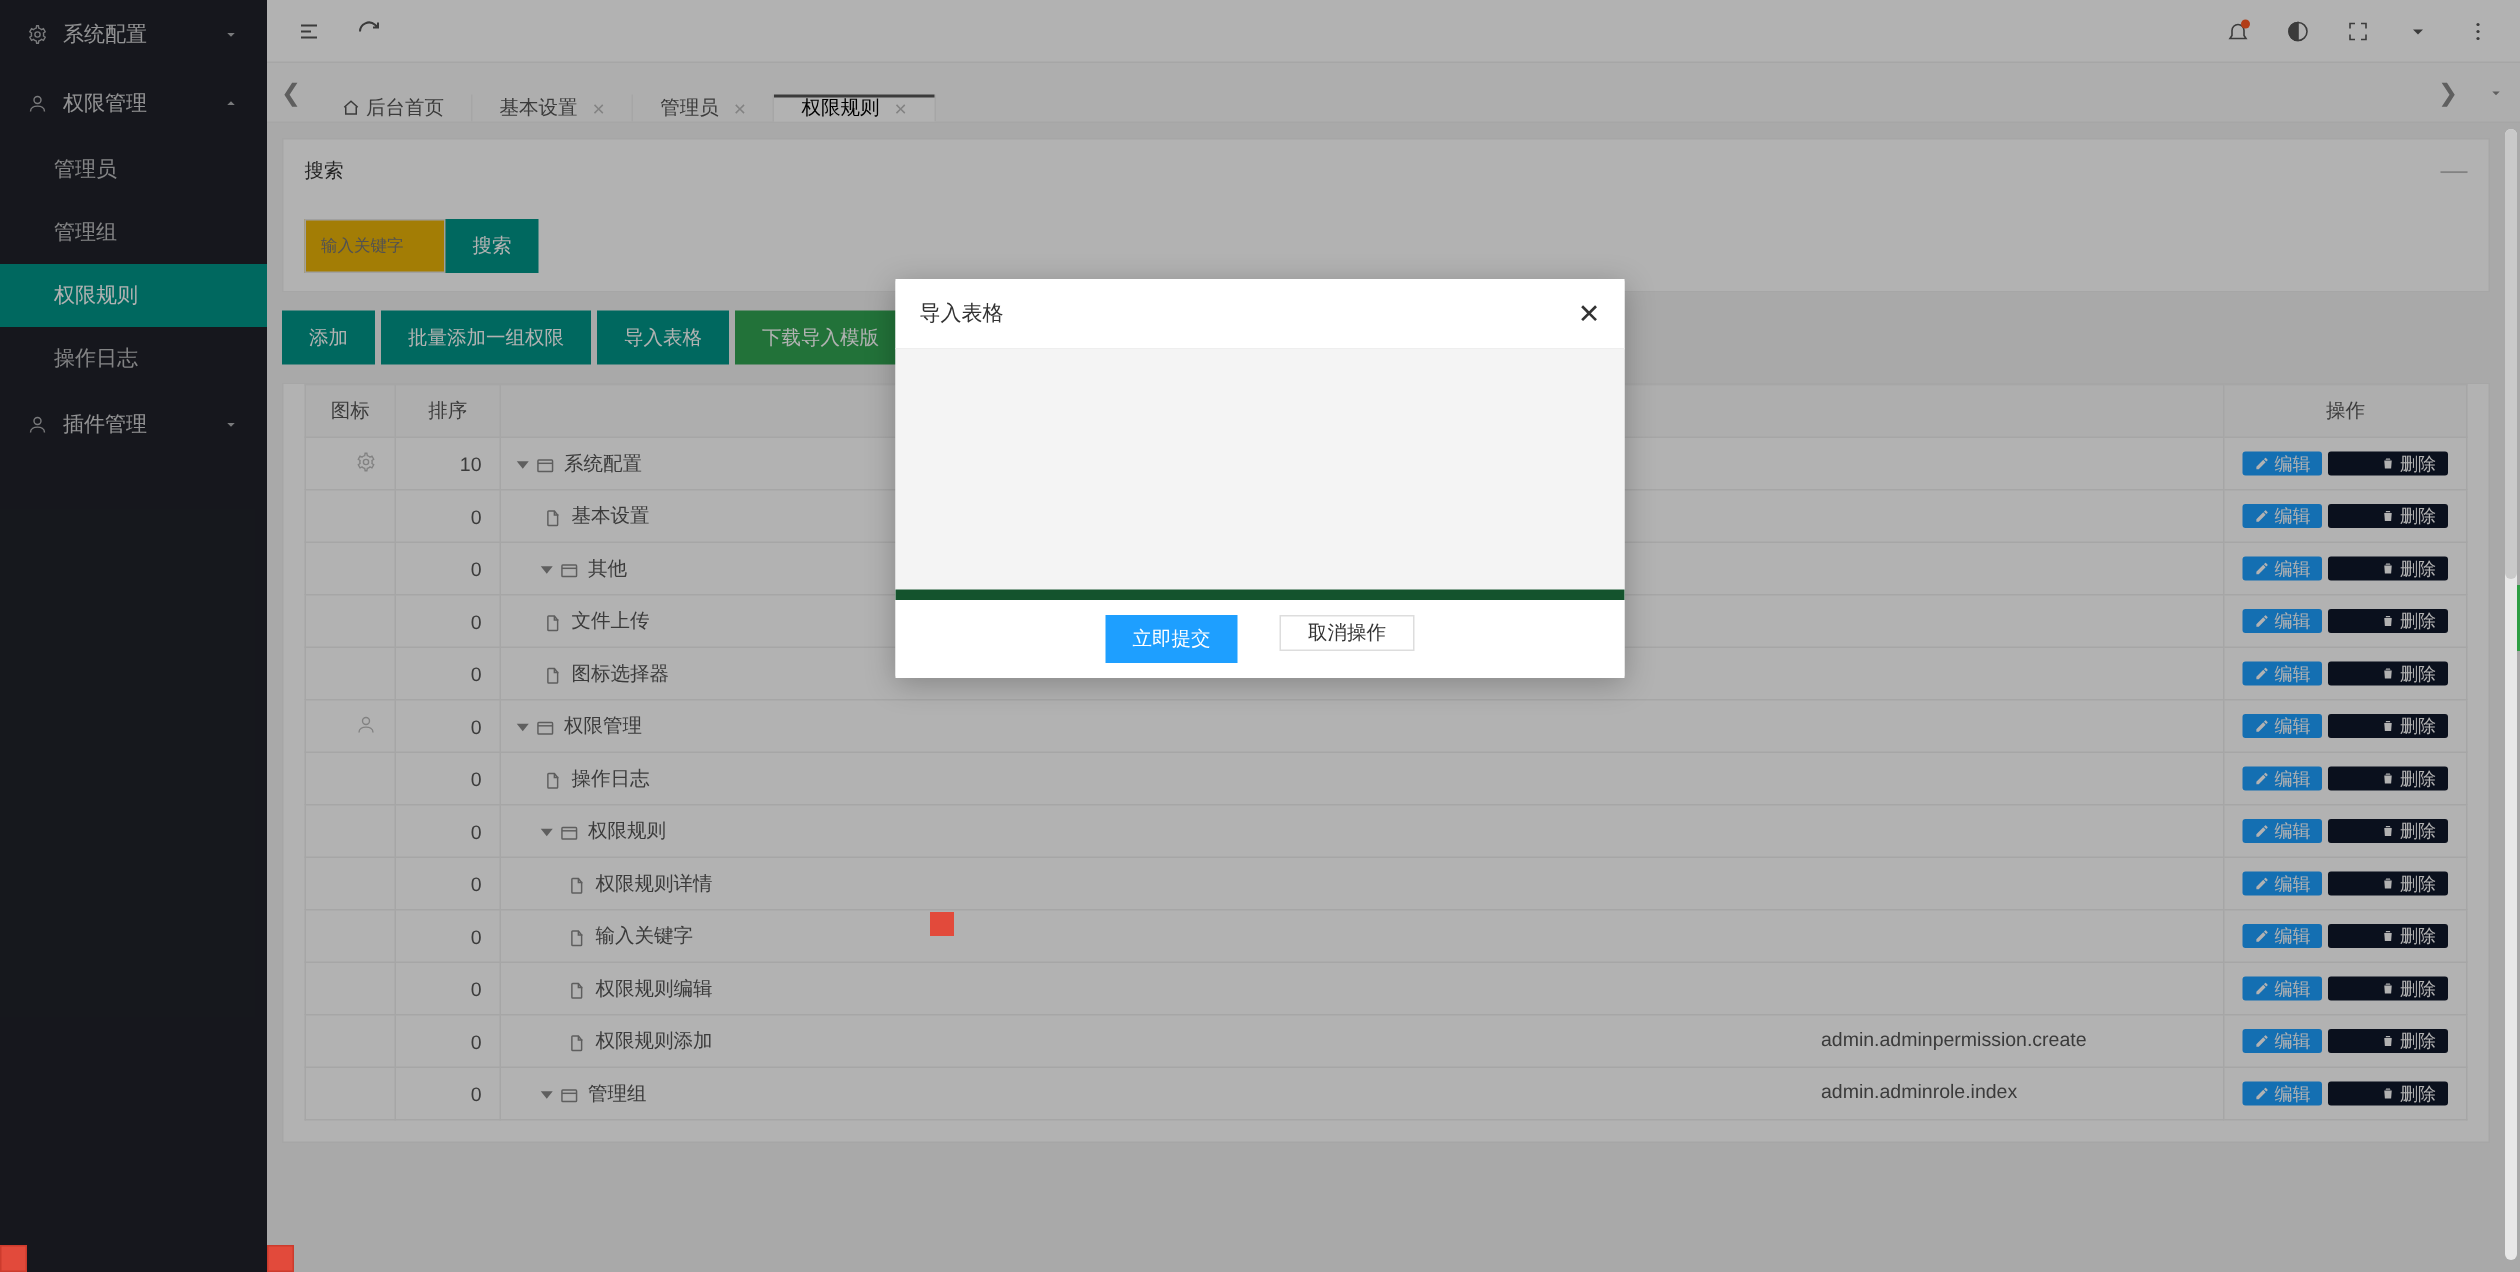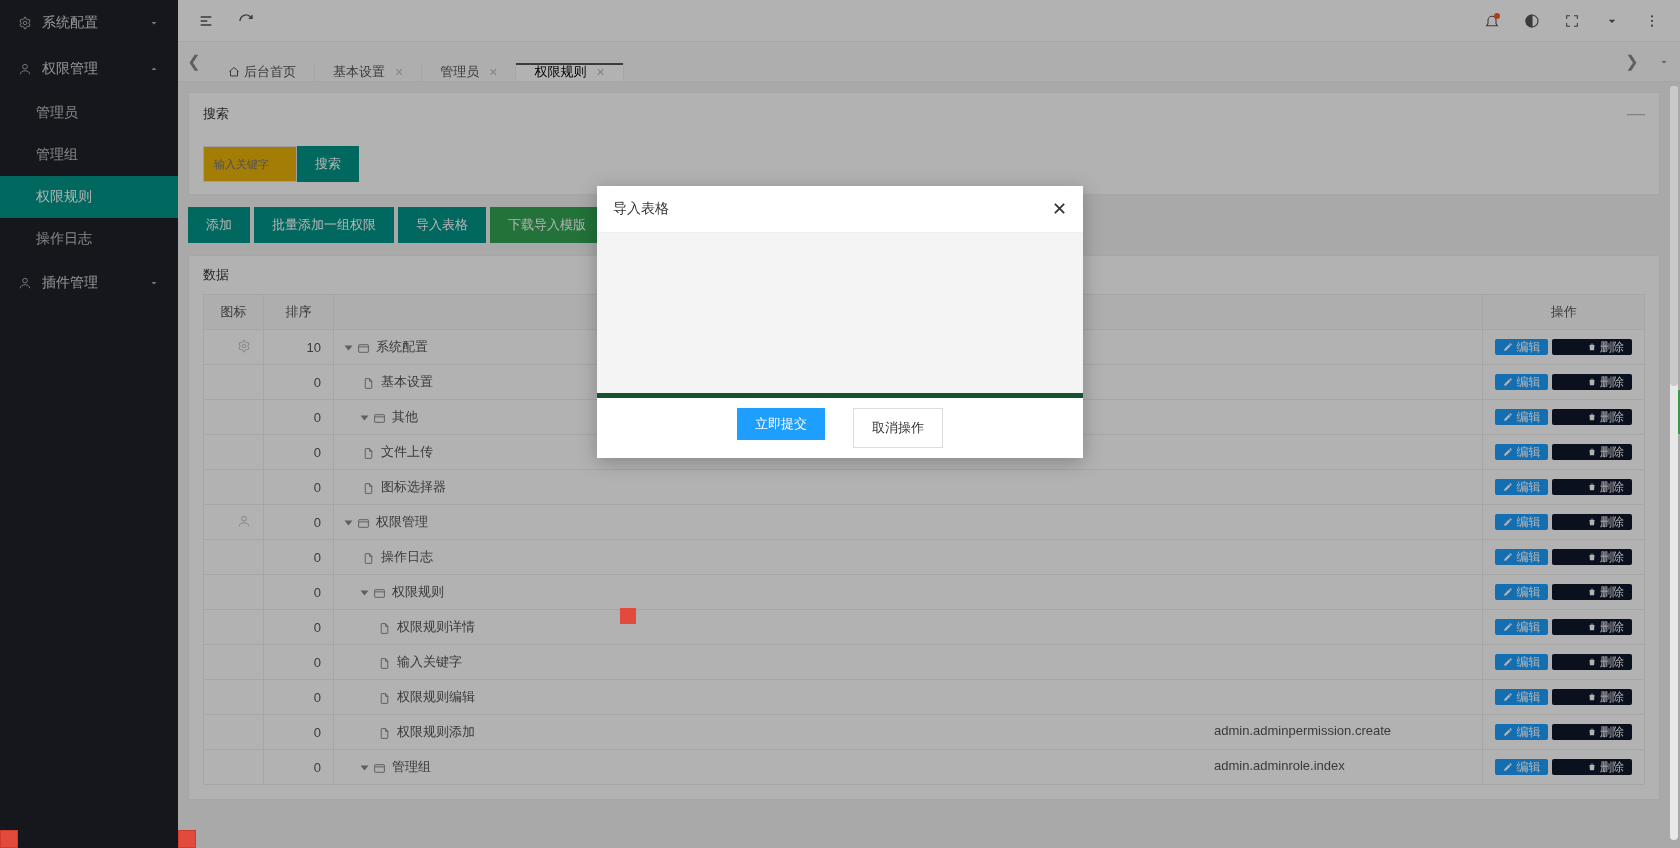--- a/index.html
+++ b/index.html
@@ -66,21 +66,21 @@
 .modal-sec-label{font-size:13px;font-weight:bold;margin-bottom:4px;display:flex;align-items:center;gap:4px;}
 .tag{background:#009688;color:#fff;font-size:12px;padding:2px 6px;border-radius:1px;font-weight:normal;}
 .uploader{border:1px dashed #9dd6c9;height:122px;display:flex;align-items:center;justify-content:center;margin:4px 0 16px 0;cursor:pointer;width:220px;}
 .uploader svg{width:40px;height:40px;stroke:#2f9e8f;}
 .radio-row{display:flex;gap:24px;align-items:center;margin-top:8px;}
 .radio{display:flex;align-items:center;gap:6px;font-size:13px;cursor:pointer;}
 .radio .r{width:16px;height:16px;border:1px solid #ccc;border-radius:50%;display:flex;align-items:center;justify-content:center;}
 .radio.checked .r{border-color:#54b89a;}
 .radio.checked .r::after{content:"";width:8px;height:8px;background:#54b89a;border-radius:50%;}
 .modal-spacer{flex:1;min-height:160px;background:#f4f4f4;}
-.modal-ft{background:#fff;padding:10px 0;display:flex;justify-content:center;gap:28px;border-top:5px solid #14532d;}
+.modal-ft{background:#fff;padding:10px 0;display:flex;justify-content:center;gap:28px;border-top:7px solid #14532d;}
 .corner{position:absolute;width:18px;height:18px;background:#e24a3b;border:1px solid #cc3b2d;}
 .corner.bl{left:0;bottom:0;}
 .corner.side{left:178px;bottom:0;}
 .sidepill{position:absolute;right:0;top:390px;width:8px;height:44px;background:#2f9e44;border-radius:2px 0 0 2px;}
 .scrollbar{position:absolute;right:2px;top:86px;bottom:8px;width:8px;background:#e8e8e8;border-radius:4px;}
 .scrollthumb{position:absolute;left:0;right:0;top:0;height:300px;background:#c9c9c9;border-radius:4px;}
 .btn svg.mini{width:10px;height:10px;margin-right:3px;}
 .redsq{position:absolute;left:620px;top:608px;width:16px;height:16px;background:#e24a3b;z-index:50;}
 </style>
 </head>
@@ -217,23 +217,20 @@
 
       <div class="btnrow">
         <button class="btn teal">添加</button>
         <button class="btn teal">批量添加一组权限</button>
         <button class="btn teal">导入表格</button>
         <button class="btn green">下载导入模版</button>
         <button class="btn teal">全部展开</button>
       </div>
 
       <div class="card">
-        <div class="card-hd">
-            <span>数据</span>
-          </div>
         <div class="card-bd" style="padding:0 14px 14px 14px">
           <table>
             <thead>
                 <tr>
               <th style="width:60px">图标</th>
               <th style="width:70px">排序</th>
               <th>名称</th>
               <th style="width:100px">操作</th>
             </tr>
               </thead>
@@ -423,21 +420,21 @@
 
 <div class="overlay">
   <div class="modal">
     <div class="modal-hd">
       <span>导入表格</span>
       <span class="x">✕</span>
     </div>
     <div class="modal-spacer"></div>
     <div class="modal-ft">
       <button class="btn blue" style="height:32px">立即提交</button>
-      <button class="btn plain" style="height:40px">取消操作</button>
+      <button class="btn plain" style="height:24px">取消操作</button>
     </div>
   </div>
 </div>
 
 <div class="redsq"></div>
 <div class="corner bl"></div>
 <div class="corner side"></div>
 <div class="sidepill"></div>
 <div class="scrollbar">
     <div class="scrollthumb"></div>

